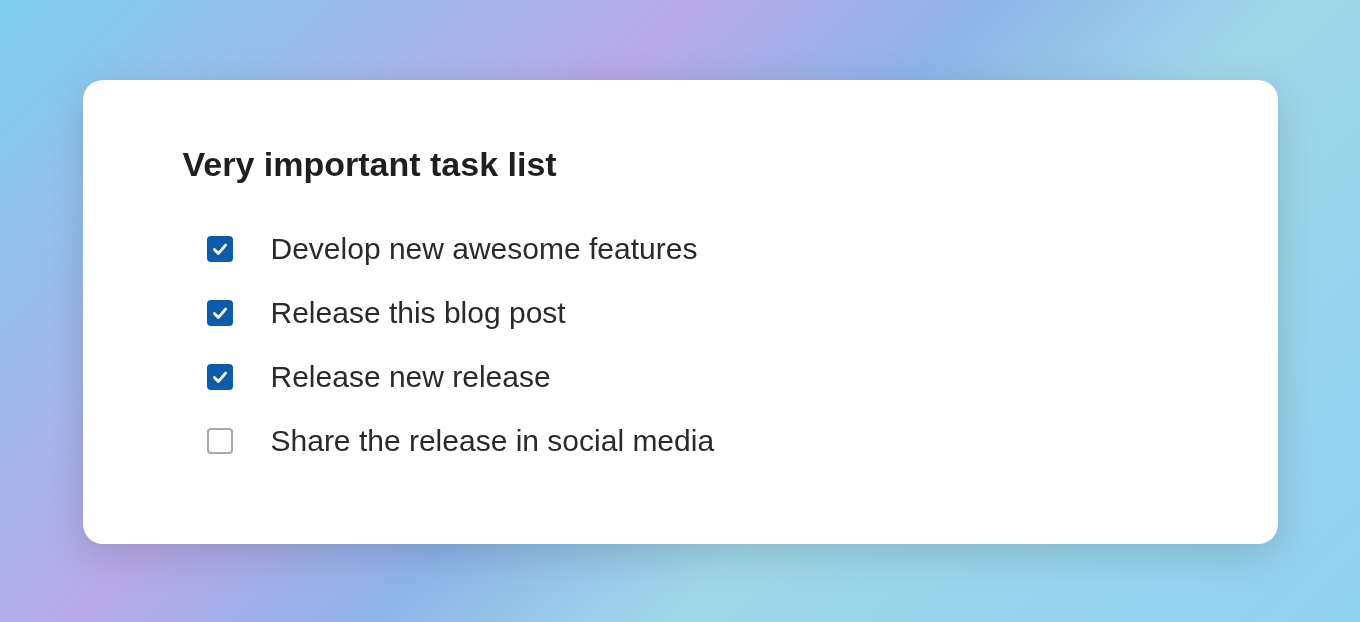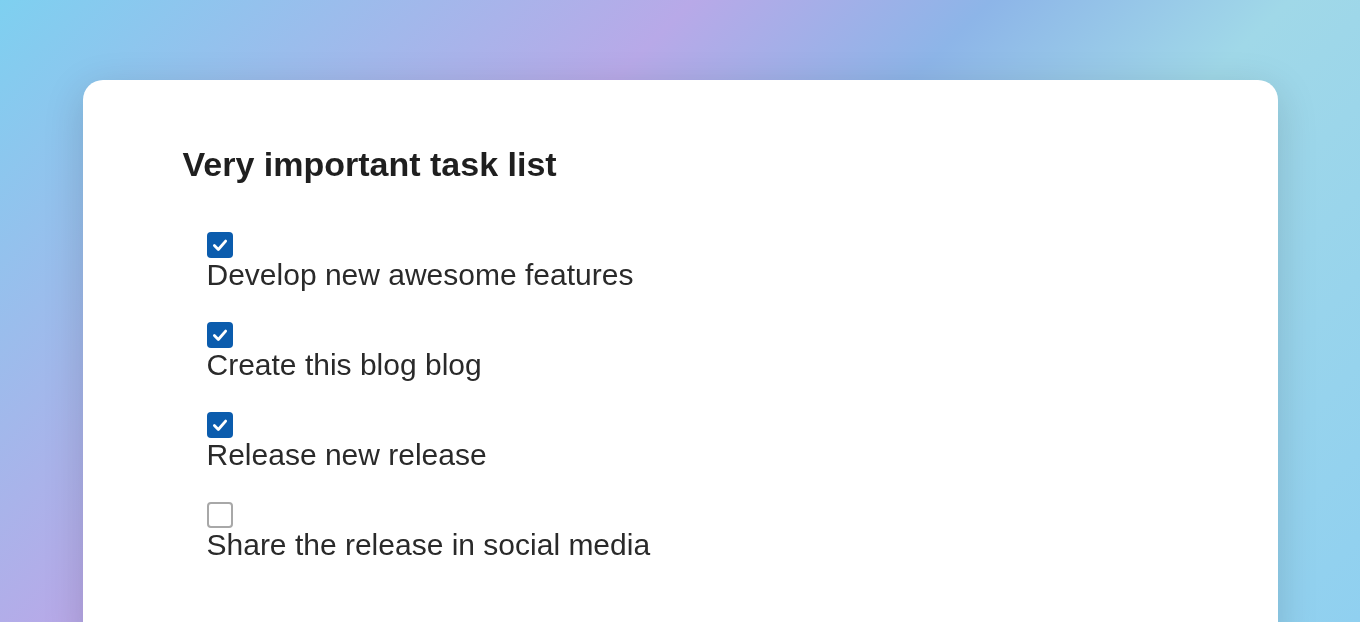--- a/index.html
+++ b/index.html
@@ -30,22 +30,22 @@
       font-weight: 700;
       color: #1f1f1f;
       margin-bottom: 48px;
     }
     .task-list {
       list-style: none;
       padding-left: 24px;
     }
     .task-item {
       display: flex;
+      align-items: center;
       margin-bottom: 30px;
-      flex-direction: column;
     }
     .task-item:last-child {
       margin-bottom: 16px;
     }
     .checkbox {
       width: 26px;
       height: 26px;
       border-radius: 4px;
       display: flex;
       align-items: center;
@@ -84,21 +84,21 @@
           </svg>
       </span>
       <span class="task-label">Develop new awesome features</span>
     </li>
     <li class="task-item">
       <span class="checkbox checked">
         <svg viewBox="0 0 16 16" fill="none" stroke="#ffffff" stroke-width="2.5" stroke-linecap="round" stroke-linejoin="round">
             <polyline points="3 8.5 6.5 12 13 4.5"></polyline>
           </svg>
       </span>
-      <span class="task-label">Create this blog blog</span>
+      <span class="task-label">Release this blog post</span>
     </li>
     <li class="task-item">
       <span class="checkbox checked">
         <svg viewBox="0 0 16 16" fill="none" stroke="#ffffff" stroke-width="2.5" stroke-linecap="round" stroke-linejoin="round">
             <polyline points="3 8.5 6.5 12 13 4.5"></polyline>
           </svg>
       </span>
       <span class="task-label">Release new release</span>
     </li>
     <li class="task-item">

